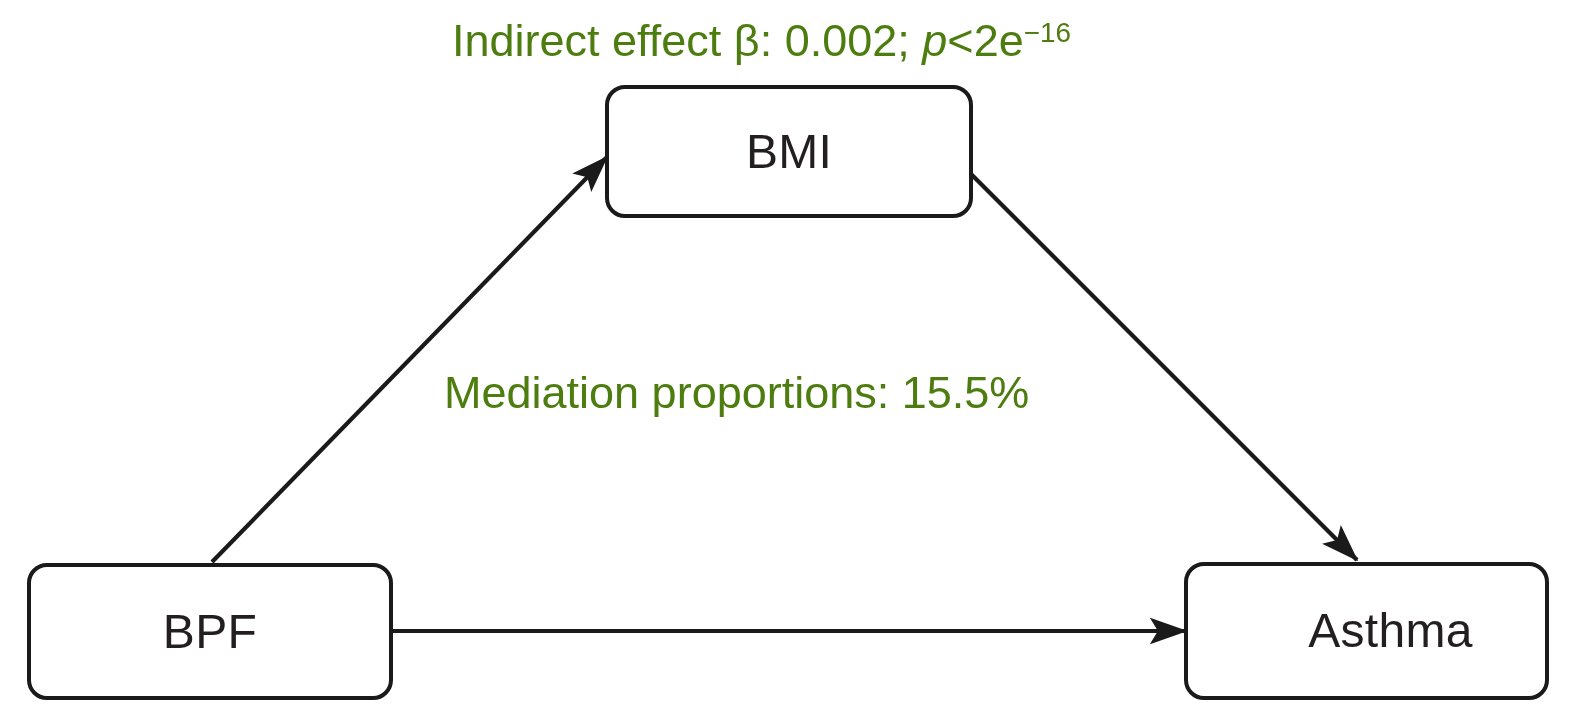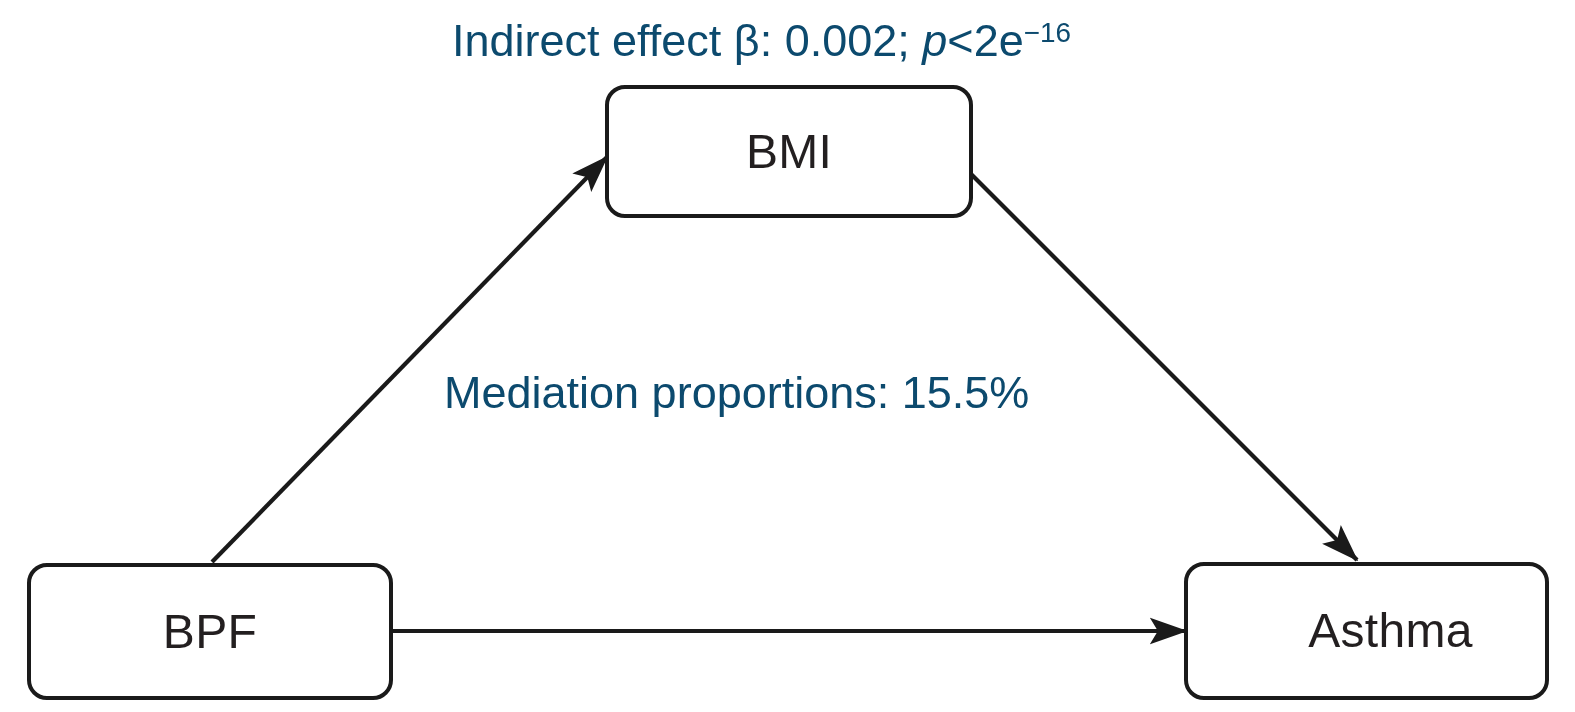--- a/index.html
+++ b/index.html
@@ -58,21 +58,21 @@
     left: 1184px;
     top: 562px;
     width: 365px;
     height: 138px;
     padding-left: 48px;
   }
   .edge-label {
     position: absolute;
     font-size: 45px;
     line-height: 1;
-    color: #0c4a6e;
+    color: #4d7c0f;
     white-space: nowrap;
   }
   .edge-label .ital {
     font-style: italic;
   }
   .edge-label sup {
     font-size: 0.62em;
     vertical-align: baseline;
     position: relative;
     top: -0.52em;

